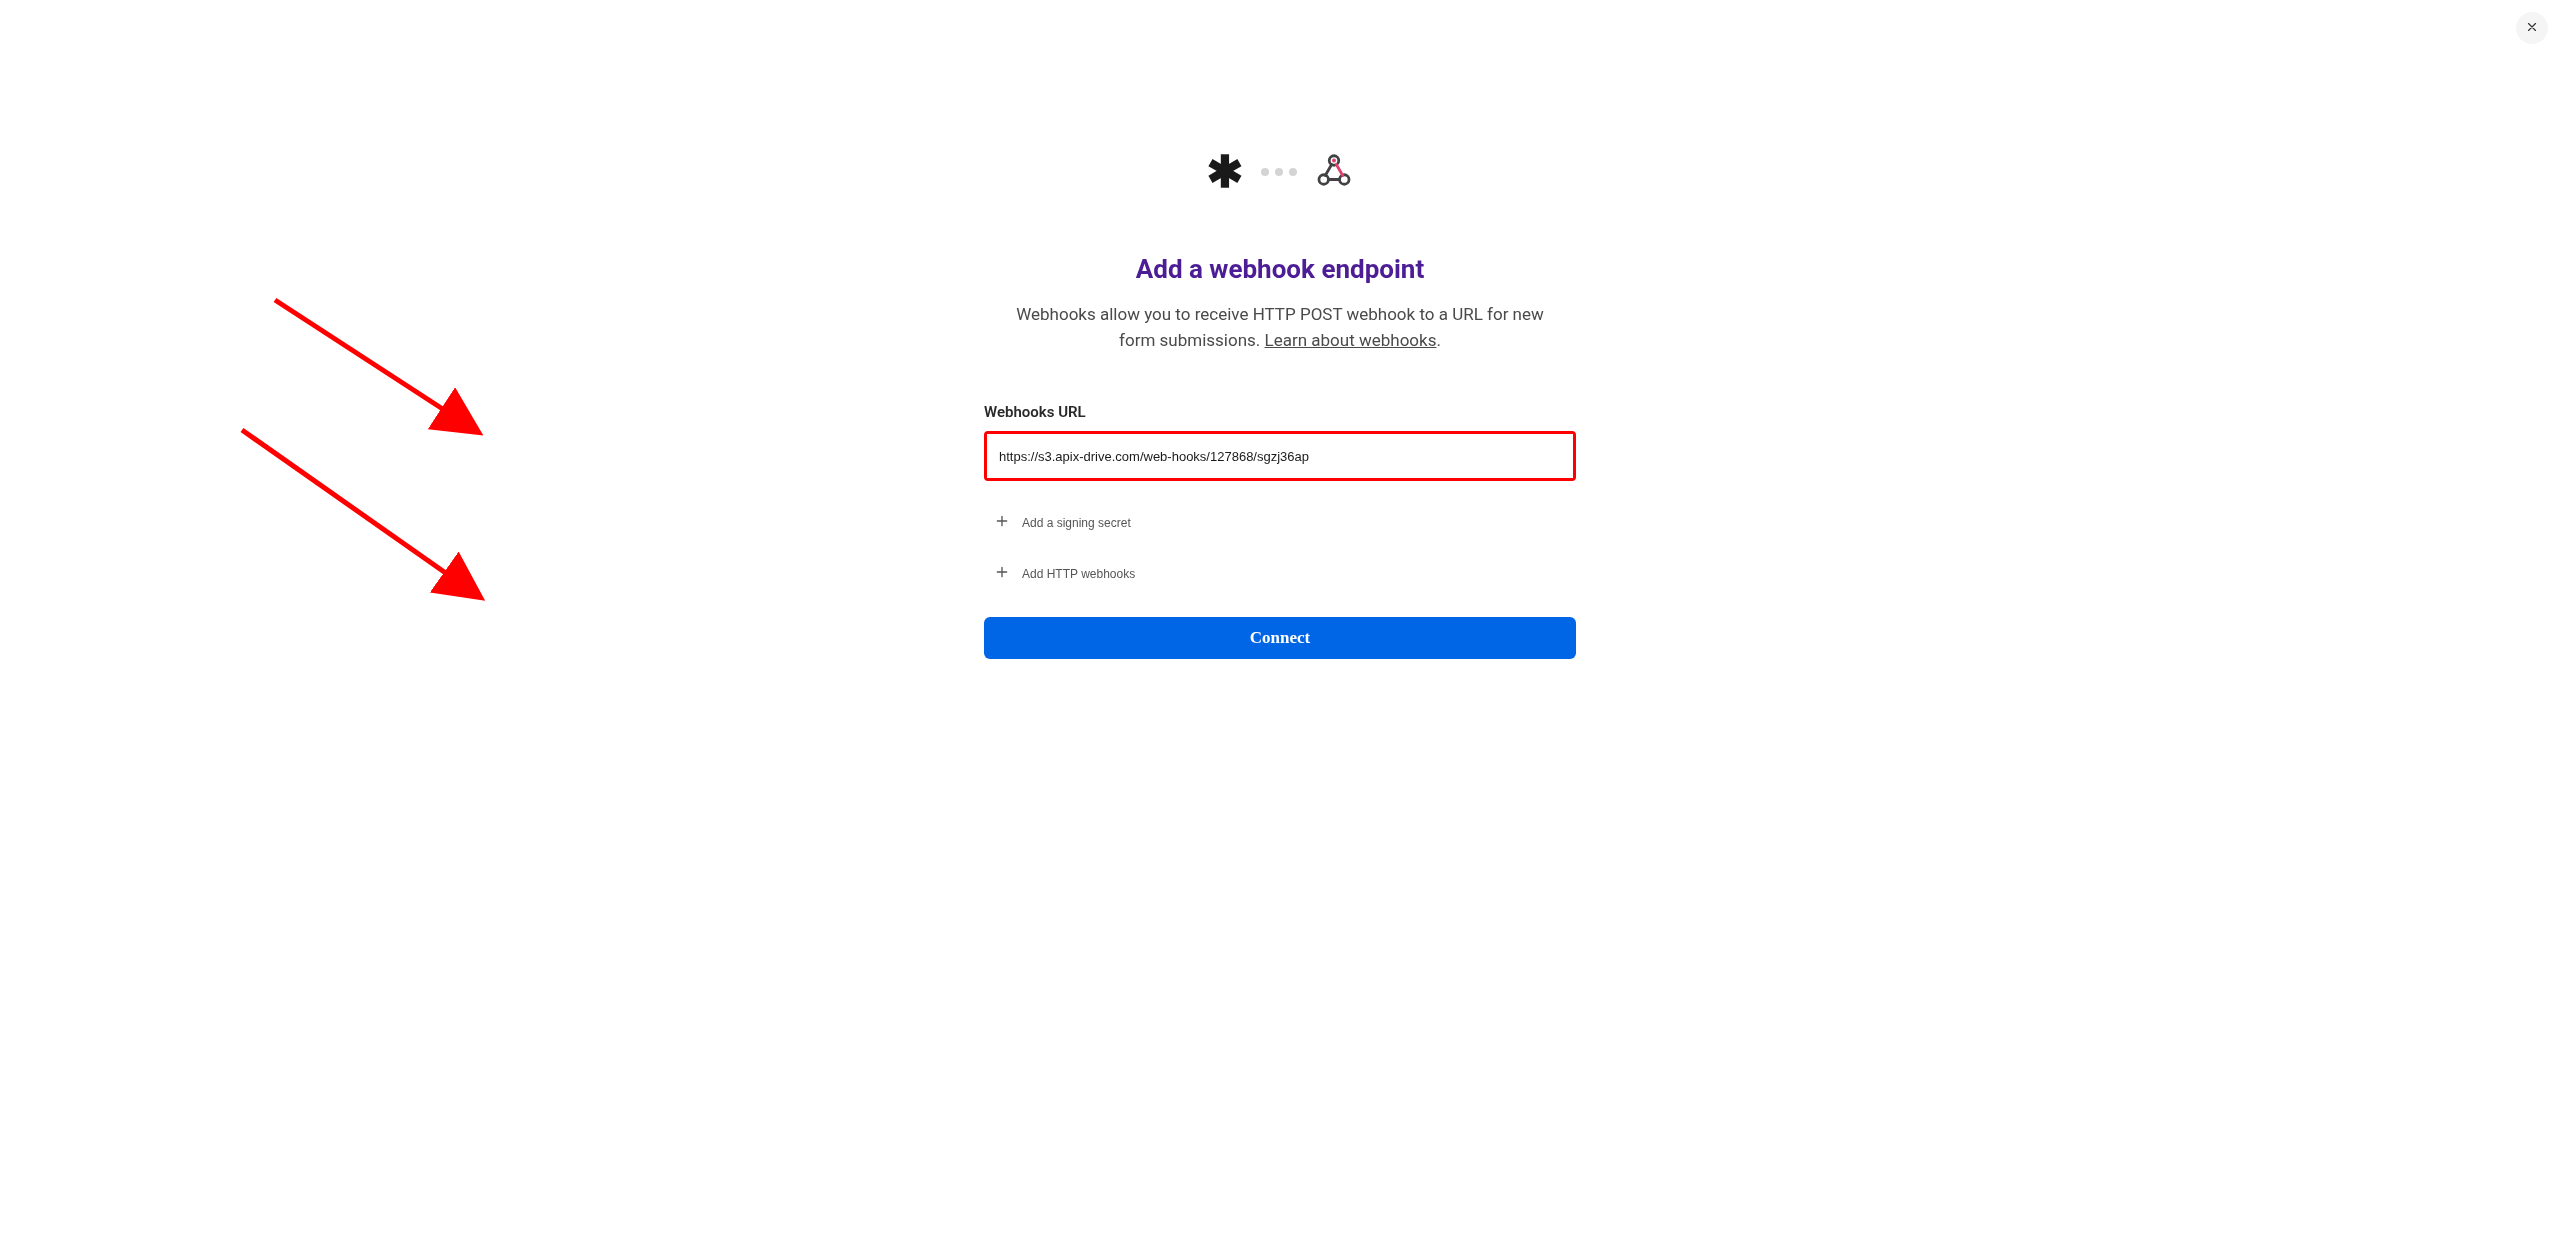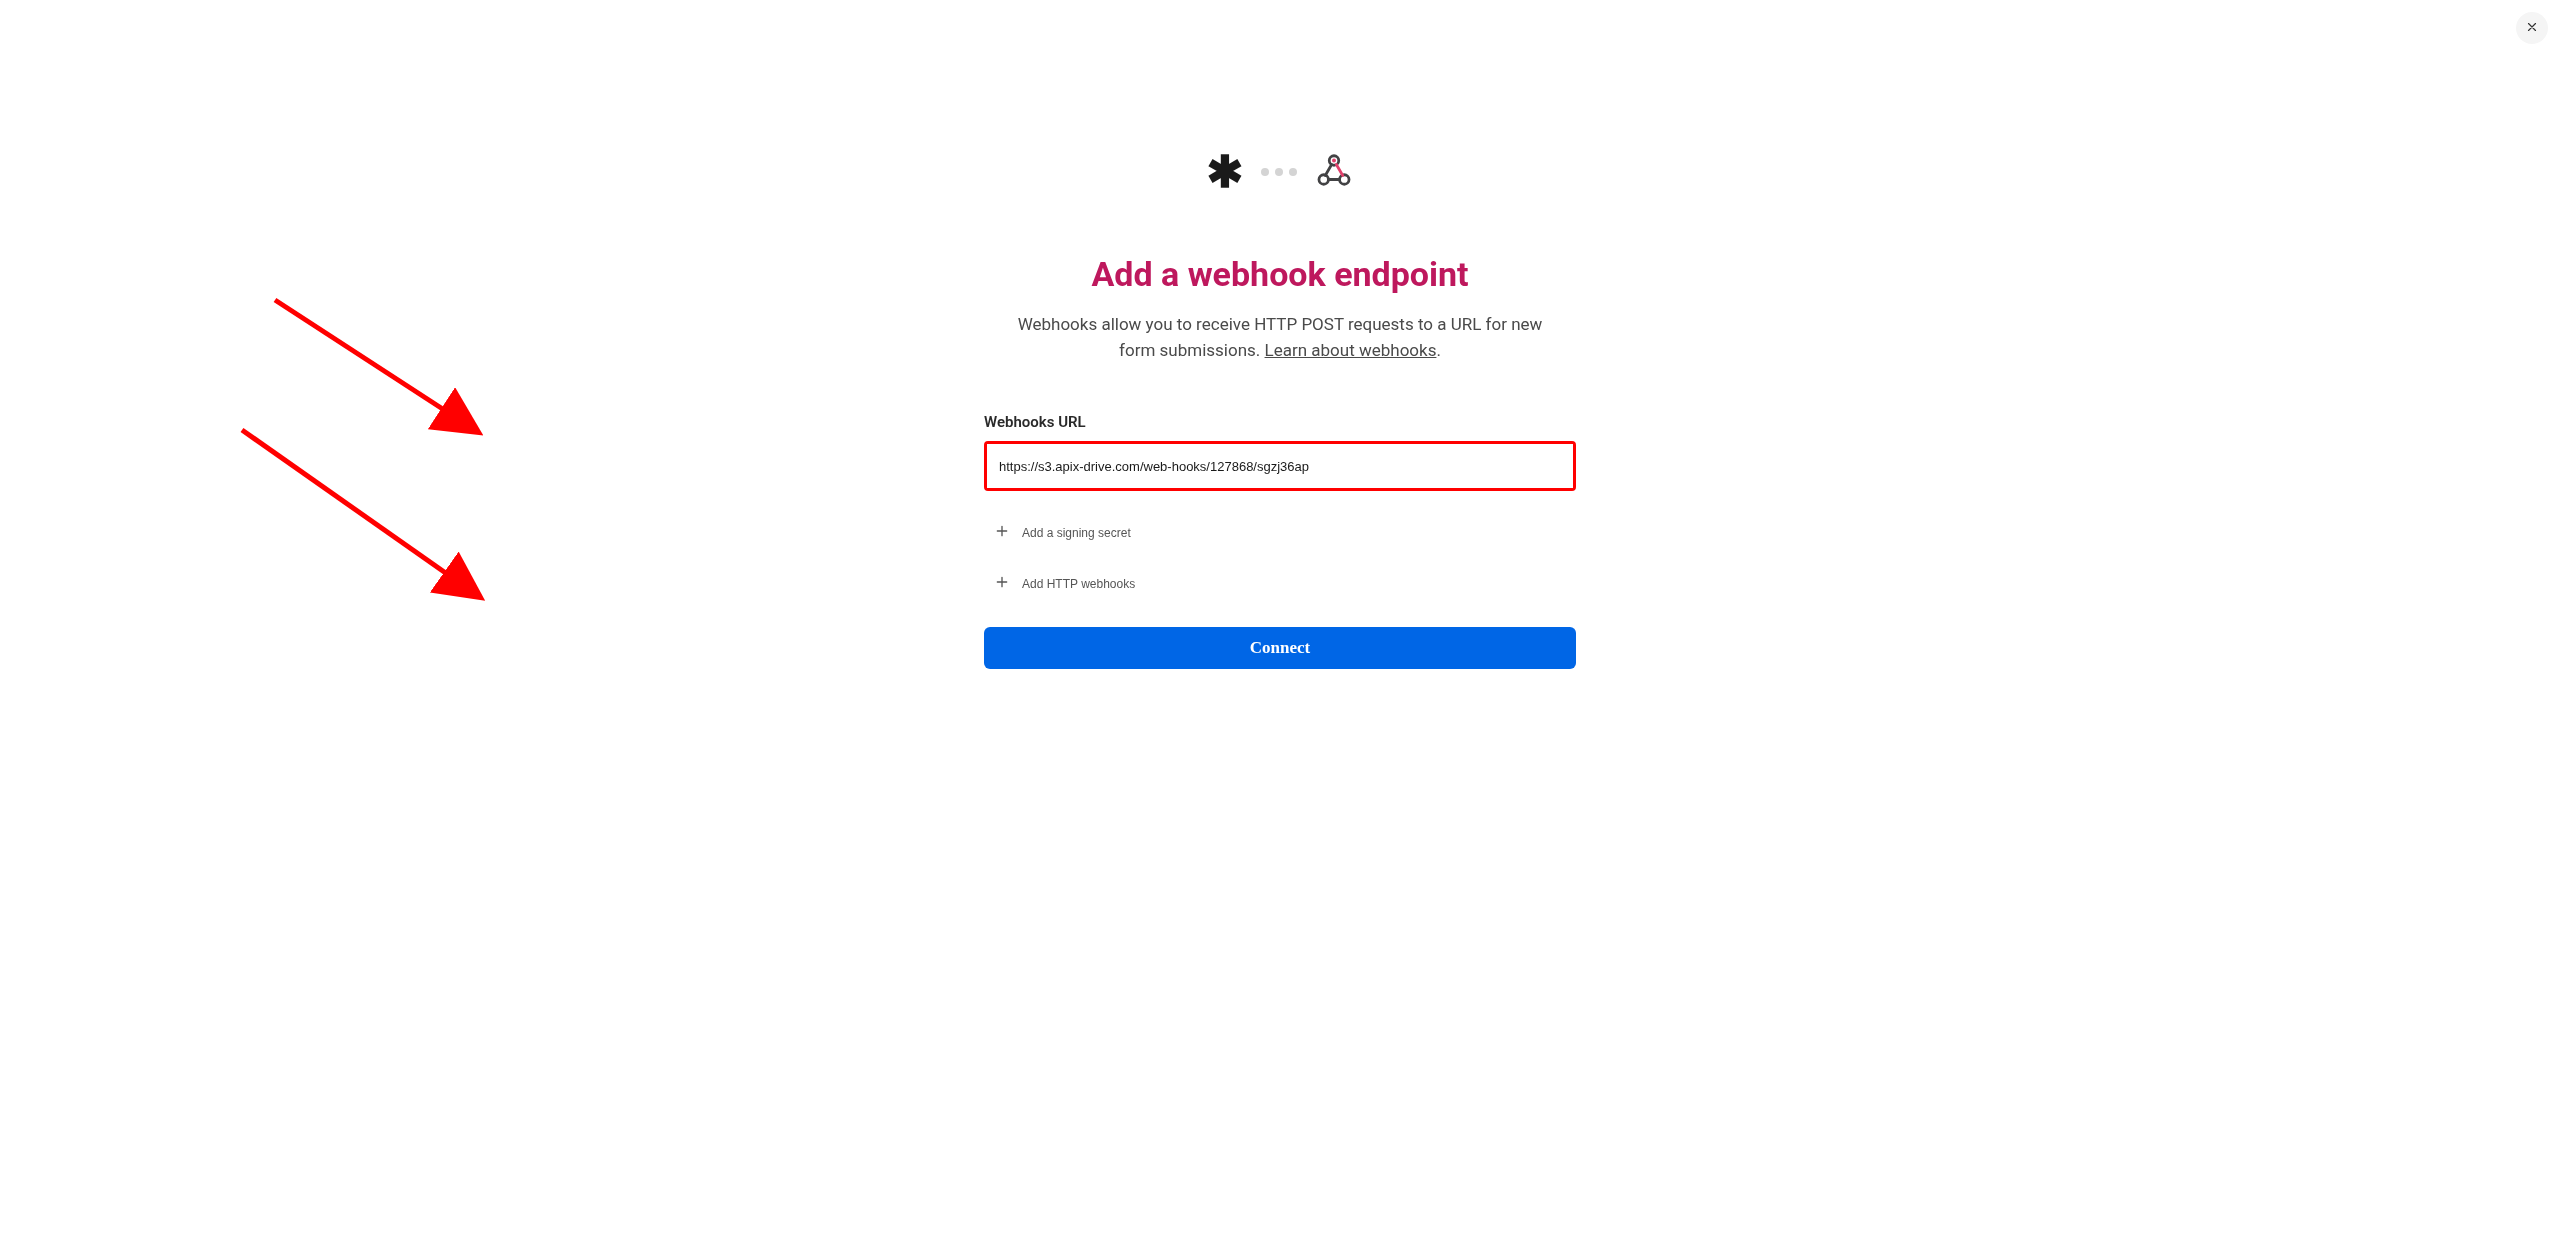--- a/index.html
+++ b/index.html
@@ -65,23 +65,23 @@
       width: 8px;
       height: 8px;
       border-radius: 50%;
       background: #d4d4d4;
     }
     .webhook-icon svg {
       width: 38px;
       height: 38px;
     }
     .title {
-      font-size: 34px;
+      font-size: 26px;
       font-weight: 700;
-      color: #be185d;
+      color: #4c1d95;
       margin-bottom: 18px;
       text-align: center;
     }
     .description {
       font-size: 17px;
       color: #4a4a4a;
       text-align: center;
       line-height: 1.5;
       margin-bottom: 50px;
       max-width: 560px;
@@ -182,21 +182,21 @@
         <path d="M27 17 L35 31" stroke="#E0406B" stroke-width="3.5" stroke-linecap="round"></path>
         <path d="M17 36 L31 36" stroke="#424244" stroke-width="3.5" stroke-linecap="round"></path>
         <circle cx="24" cy="12" r="2.5" fill="#E0406B"></circle>
       </svg>
     </span>
   </div>
 
   <h1 class="title">Add a webhook endpoint</h1>
 
   <p class="description">
-    <span>Webhooks allow you to receive HTTP POST requests to a URL for new form submissions. </span><a href="#">Learn about webhooks</a><span>.</span>
+    <span>Webhooks allow you to receive HTTP POST webhook to a URL for new form submissions. </span><a href="#">Learn about webhooks</a><span>.</span>
   </p>
 
   <div class="form-section">
     <label class="field-label">Webhooks URL</label>
     <div class="url-input-wrapper">
       <input type="text" class="url-input" value="https://s3.apix-drive.com/web-hooks/127868/sgzj36ap" style="">
     </div>
 
     <button class="add-option">
       <span>

